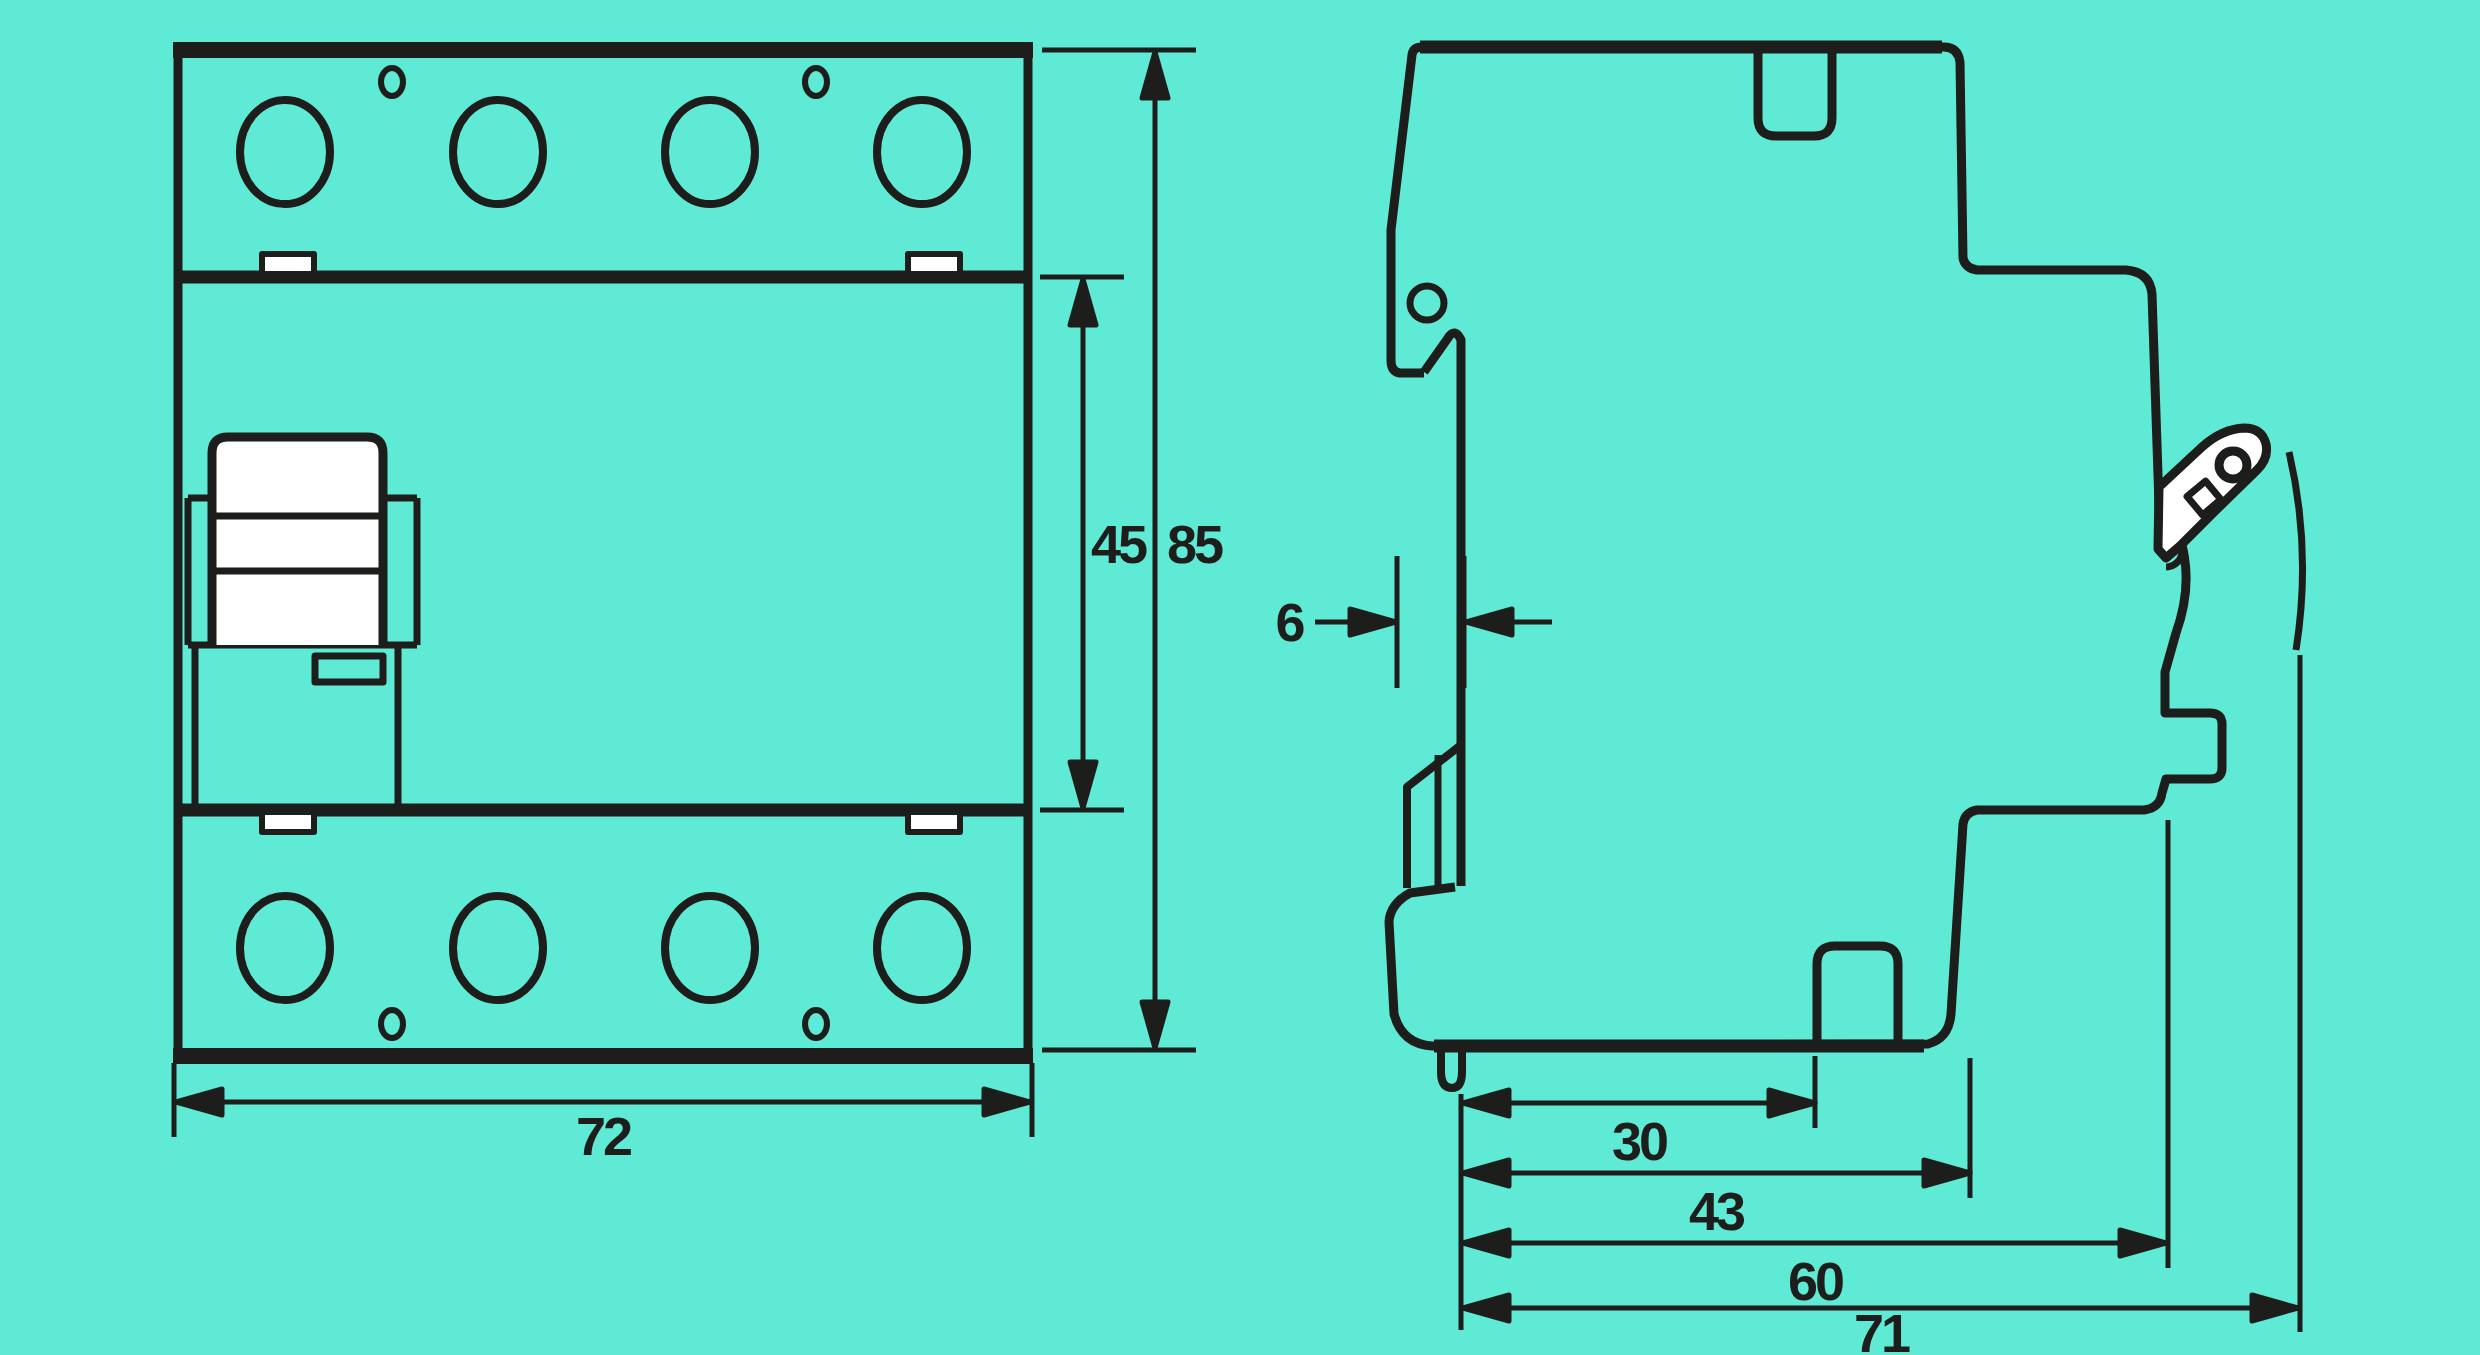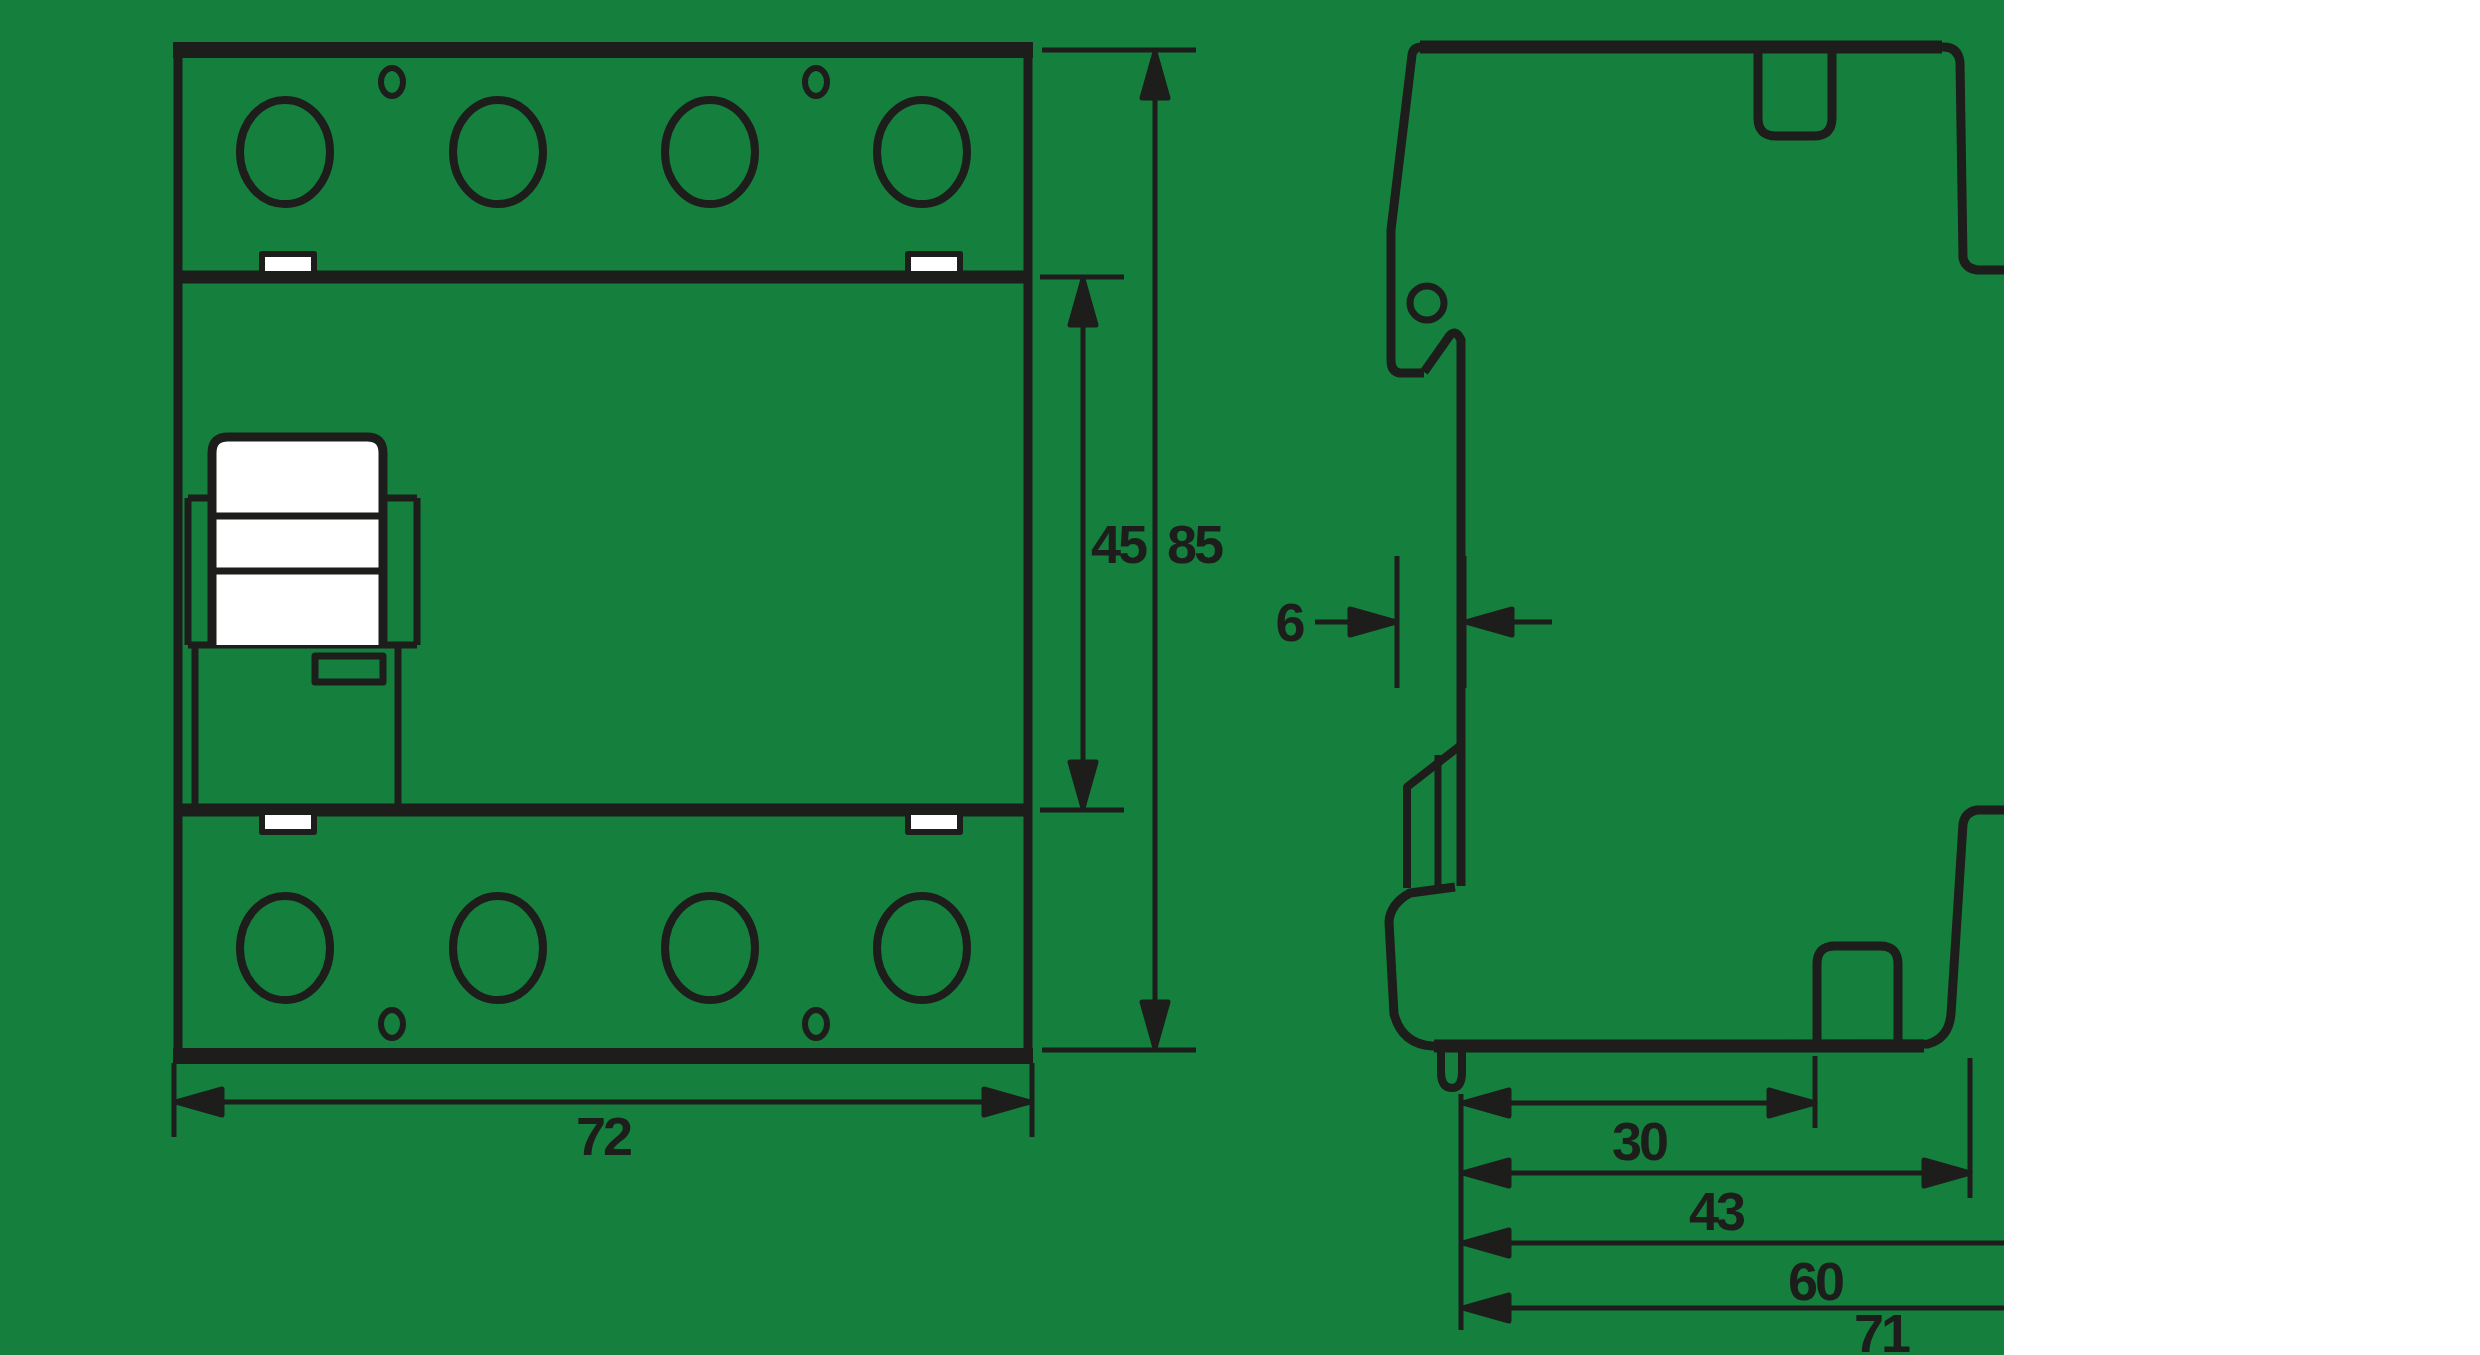--- a/index.html
+++ b/index.html
@@ -2,23 +2,23 @@
 <html><head>
 <meta charset="utf-8">
 <style>
   html, body {
     margin: 0;
     padding: 0;
     background: #ffffff;
     font-family: "Liberation Sans", sans-serif;
   }
   .sheet {
-    width: 2004px;
+    width: 2480px;
     height: 1355px;
-    background: #15803d;
+    background: #5eead4;
     position: relative;
     overflow: hidden;
   }
   svg { display: block; }
   .dim-text {
     font-family: "Liberation Sans", "DejaVu Sans", sans-serif;
     font-weight: bold;
     font-size: 54px;
     letter-spacing: -3px;
     fill: #1d1d1b;

